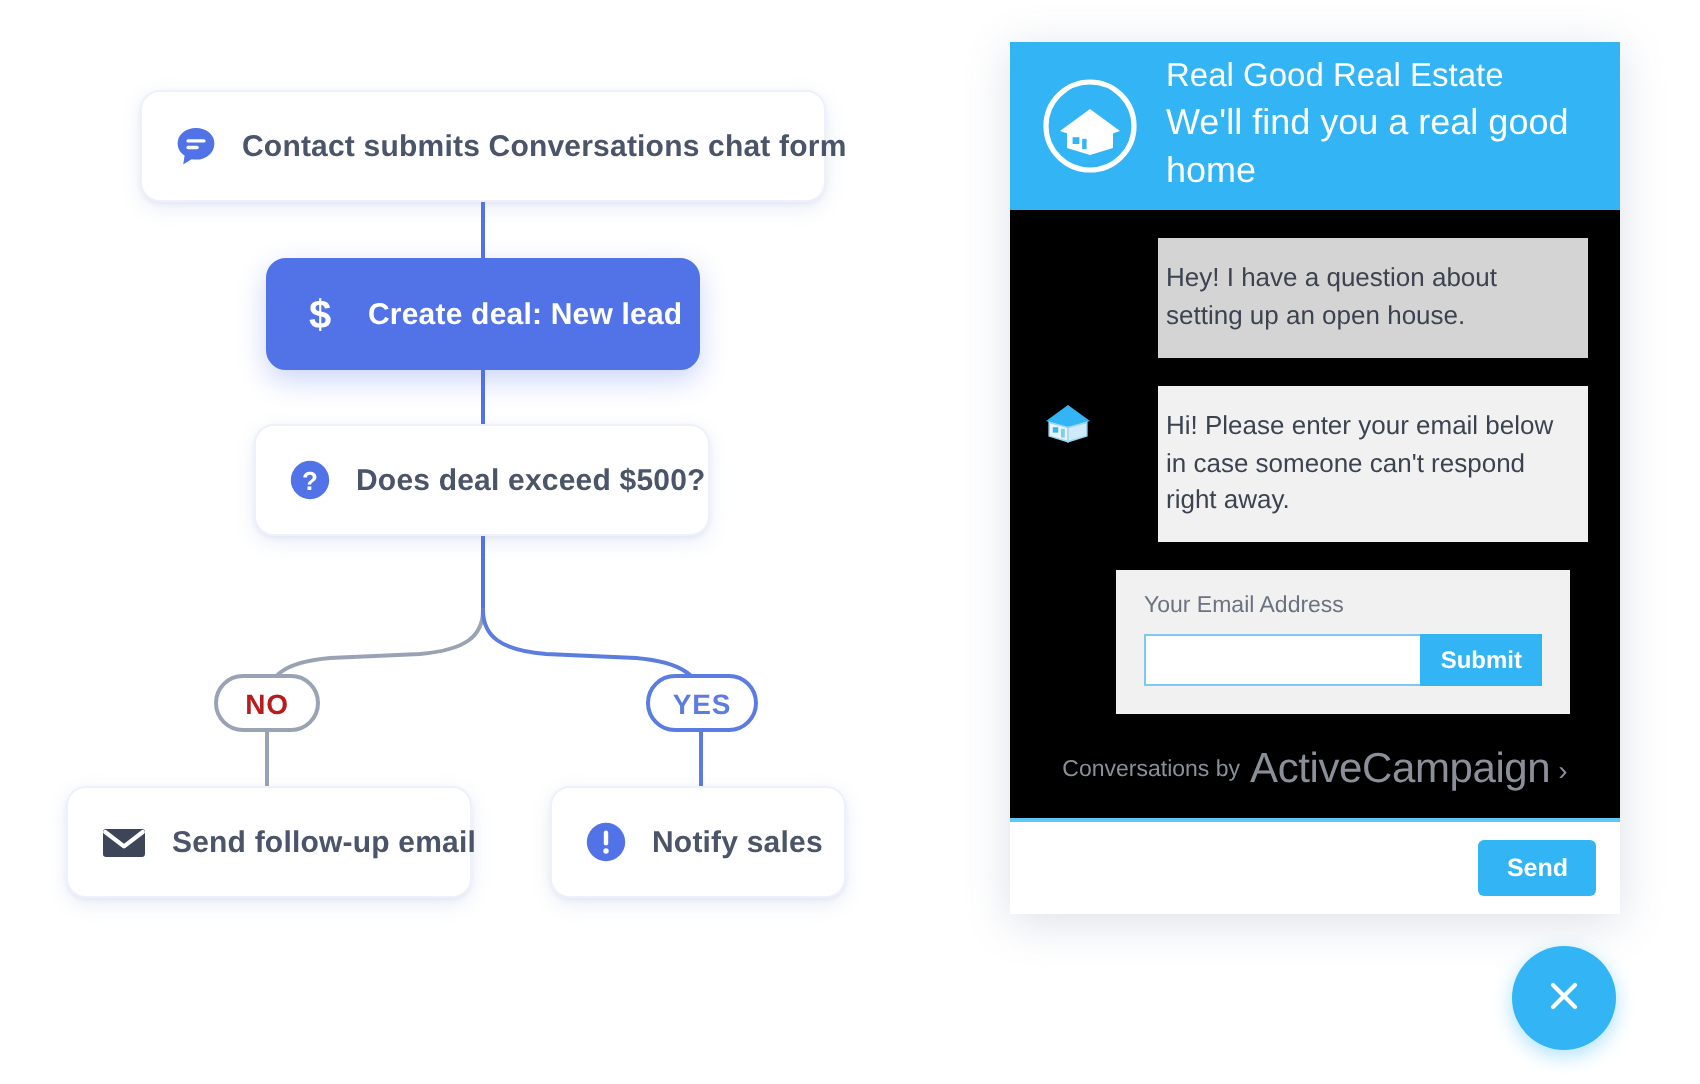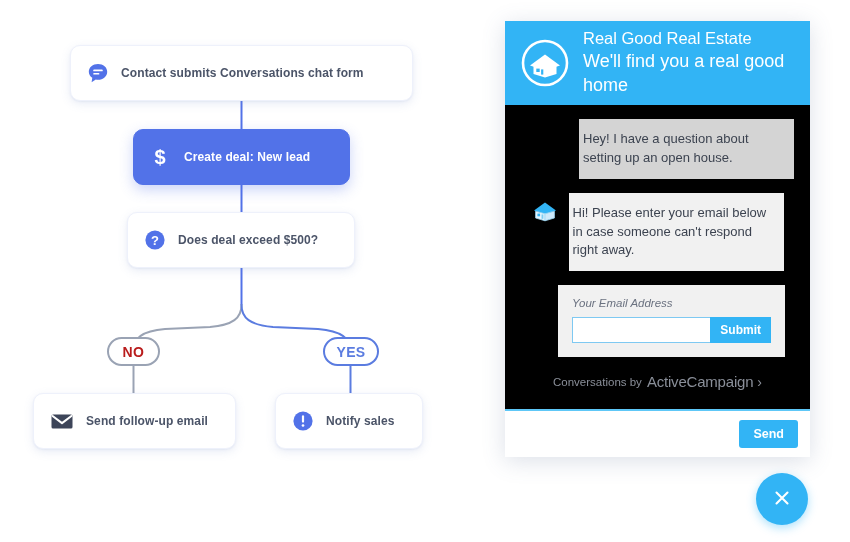--- a/index.html
+++ b/index.html
@@ -40,21 +40,21 @@
     box-shadow: 0 3px 10px rgba(120,140,200,0.16), 0 1px 2px rgba(120,140,200,0.10);
     z-index: 2;
   }
   .node .node-icon {
     flex: 0 0 auto;
     display: flex;
     align-items: center;
     justify-content: center;
   }
   .node .node-label {
-    font-size: 12px;
+    font-size: 15px;
     font-weight: 700;
     color: #4b5468;
     letter-spacing: 0.1px;
     white-space: nowrap;
   }
 
   
   #node-trigger {
     left: 70px; top: 45px;
     width: 343px; height: 56px;
@@ -164,21 +164,21 @@
   #chat-body {
     flex: 1 1 auto;
     position: relative;
     padding: 14px 16px 0 16px;
     box-sizing: border-box;
     overflow: hidden;
   }
 
   .msg-row { display: flex; margin-bottom: 14px; }
   .msg-row.out { justify-content: flex-end; }
-  .msg-row.in { justify-content: center; align-items: flex-start; }
+  .msg-row.in { justify-content: space-between; align-items: flex-start; }
 
   .bubble {
     font-size: 13px;
     line-height: 1.45;
     color: #3c4350;
     padding: 11px 4px;
     box-sizing: border-box;
     max-width: 215px;
   }
   .bubble.out { background: #d4d4d4; }
@@ -195,21 +195,20 @@
     background: #f1f1f1;
     padding: 12px 14px 14px 14px;
     margin-left: 37px;
     box-sizing: border-box;
     max-width: 227px;
   }
   #email-form-label {
     font-size: 11.5px;
     color: #6b7280;
     margin-bottom: 8px;
-    font-style: italic;
   }
   #email-input-row { display: flex; height: 26px; }
   #email-input {
     flex: 1 1 auto;
     border: 1px solid #7ec9f2;
     border-right: none;
     background: #ffffff;
     outline: none;
     font-size: 12px;
     padding: 0 6px;
@@ -235,21 +234,21 @@
     justify-content: center;
     margin-top: 16px;
     white-space: nowrap;
   }
   #branding-prefix {
     font-size: 11.5px;
     color: #8a8f99;
     margin-right: 5px;
   }
   #branding-brand {
-    font-size: 15px;
+    font-size: 21px;
     color: #8a8f99;
     letter-spacing: -0.2px;
   }
   #branding-chevron {
     font-size: 14px;
     color: #8a8f99;
     margin-left: 4px;
   }
 
   #chat-footer {

